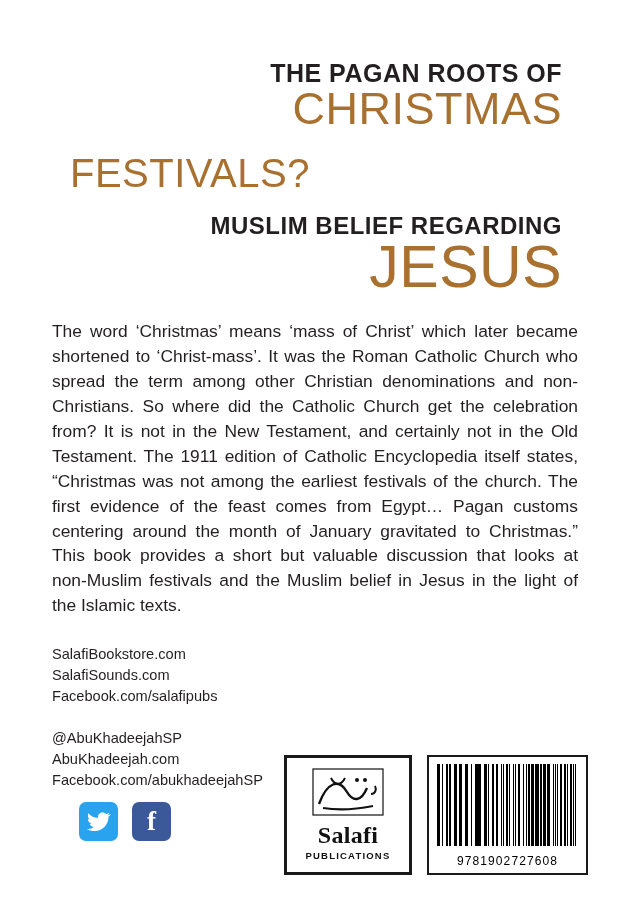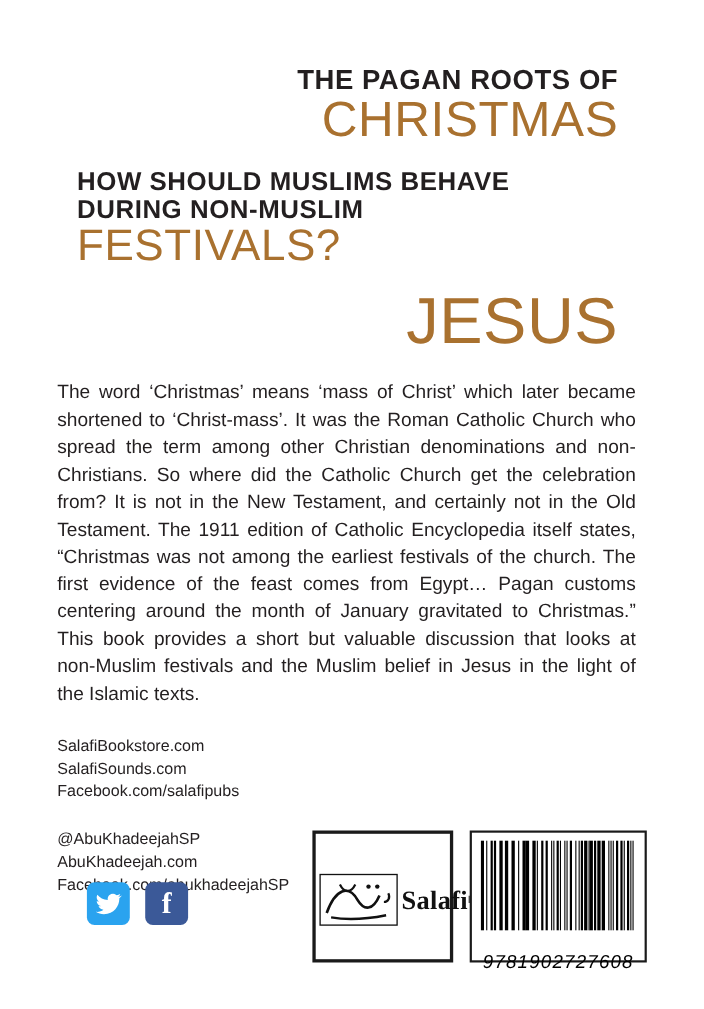--- a/index.html
+++ b/index.html
@@ -114,21 +114,21 @@
   .icon-fb { background: #3b5998; font-weight: bold; font-size: 27px; font-family: "Liberation Serif", serif; }
 
   .logo-box {
     position: absolute;
     left: 232px;
     top: 0px;
     width: 128px;
     height: 120px;
     border: 3px solid #1a1a1a;
     display: flex;
-    flex-direction: row;
+    flex-direction: column;
     align-items: center;
     justify-content: flex-start;
     box-sizing: border-box;
     padding-top: 6px;
   }
   .logo-arabic {
     width: 78px;
     height: 56px;
     display: flex;
     align-items: center;
@@ -167,53 +167,52 @@
     display: flex;
     align-items: stretch;
     gap: 0;
     overflow: hidden;
   }
   .bars span { display: block; background: #000; }
   .bars span.w { background: transparent; }
   .isbn {
     text-align: center;
     font-family: "Liberation Sans", sans-serif;
-    font-size: 17px;
+    font-size: 12px;
     letter-spacing: 1.1px;
-    margin-top: 19px;
+    margin-top: 8px;
     color: #000;
-    font-style: italic;
   }
 </style>
 </head>
 <body>
 
 <div class="page">
 
   <div class="headlines">
 
     <div>
       <div class="hl-row">
         <span class="hl-small">THE PAGAN ROOTS OF</span>
       </div>
       <div class="hl-row">
         <span class="hl-big">CHRISTMAS</span>
       </div>
     </div>
 
     <div class="block2">
       <div class="hl-row">
-        <span class="hl-small">HOW SHOULD MUSLIMS BEHAVE DURING NON-MUSLIM</span>
-      </div>
-      <div class="hl-row">
         <span class="hl-big">FESTIVALS?</span>
       </div>
     </div>
 
     <div class="block3">
+      <div class="hl-row">
+        <span class="hl-small">MUSLIM BELIEF REGARDING</span>
+      </div>
       <div class="hl-row">
         <span class="hl-big">JESUS</span>
       </div>
     </div>
 
   </div>
 
   <div class="body-text">The word ‘Christmas’ means ‘mass of Christ’ which later became shortened to ‘Christ-mass’. It was the Roman Catholic Church who spread the term among other Christian denominations and non-Christians. So where did the Catholic Church get the celebration from? It is not in the New Testament, and certainly not in the Old Testament. The 1911 edition of Catholic Encyclopedia itself states, “Christmas was not among the earliest festivals of the church. The first evidence of the feast comes from Egypt… Pagan customs centering around the month of January gravitated to Christmas.” This book provides a short but valuable discussion that looks at non-Muslim festivals and the Muslim belief in Jesus in the light of the Islamic texts.</div>
 
   <div class="contact">

